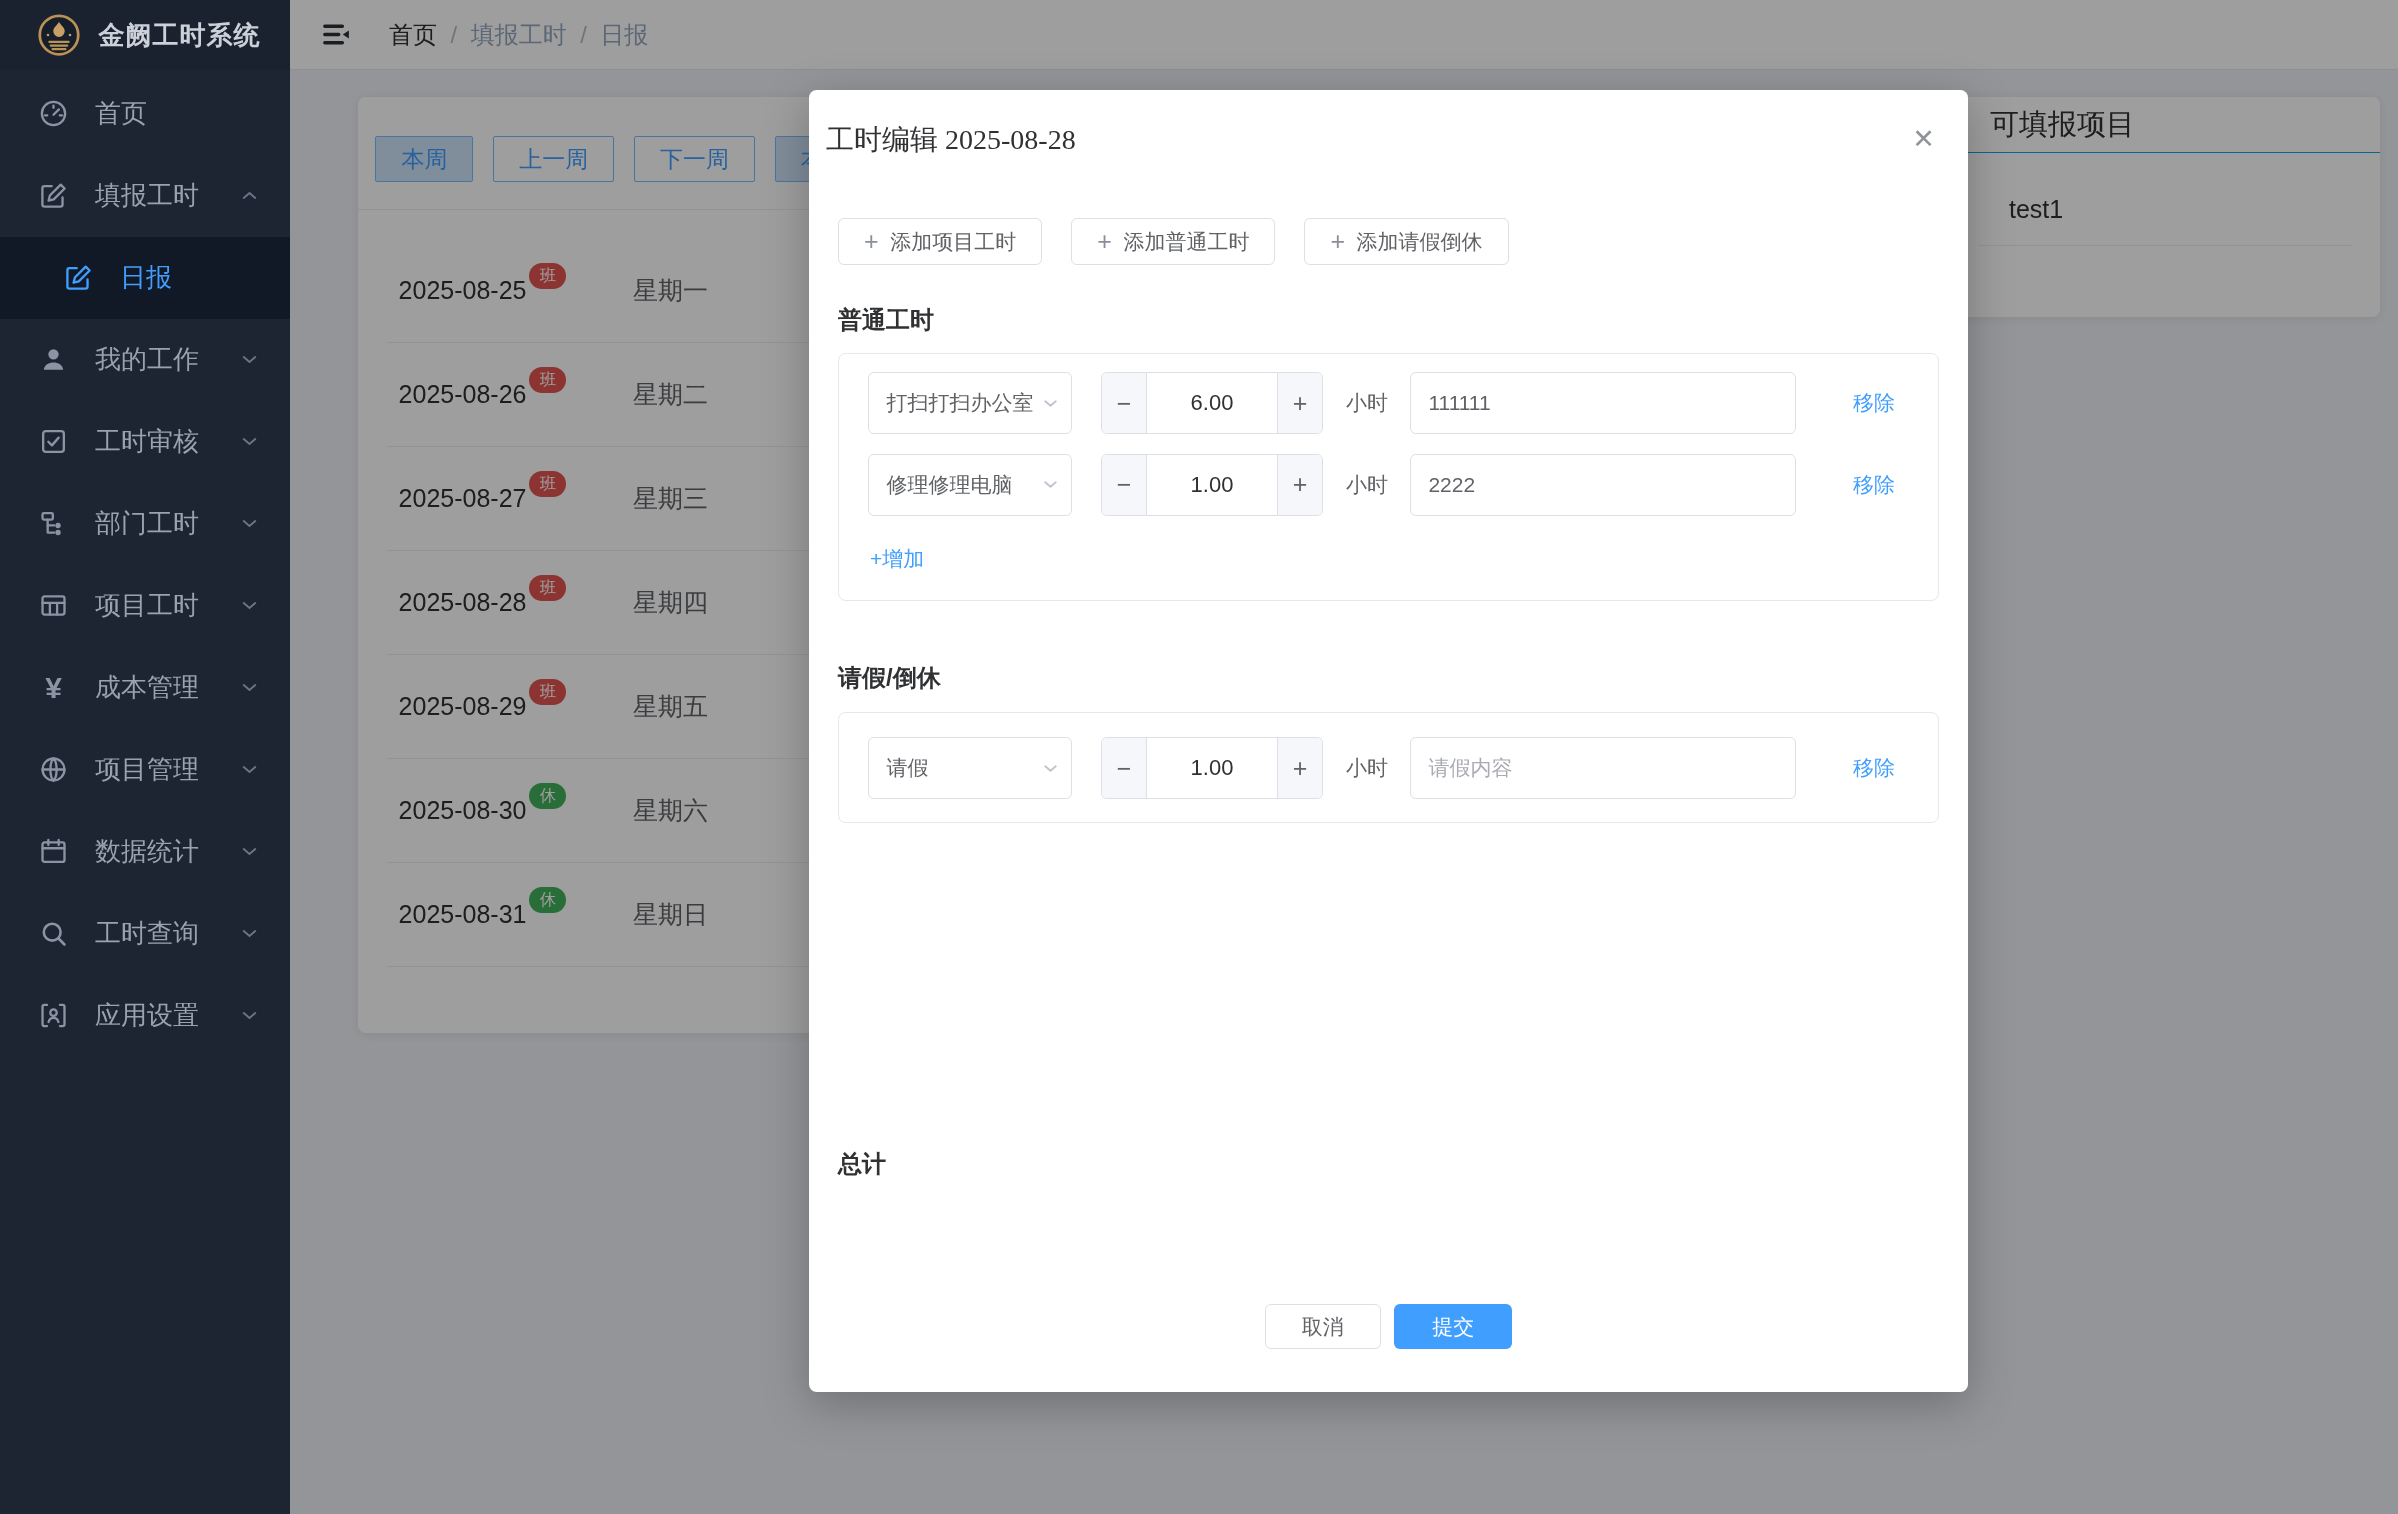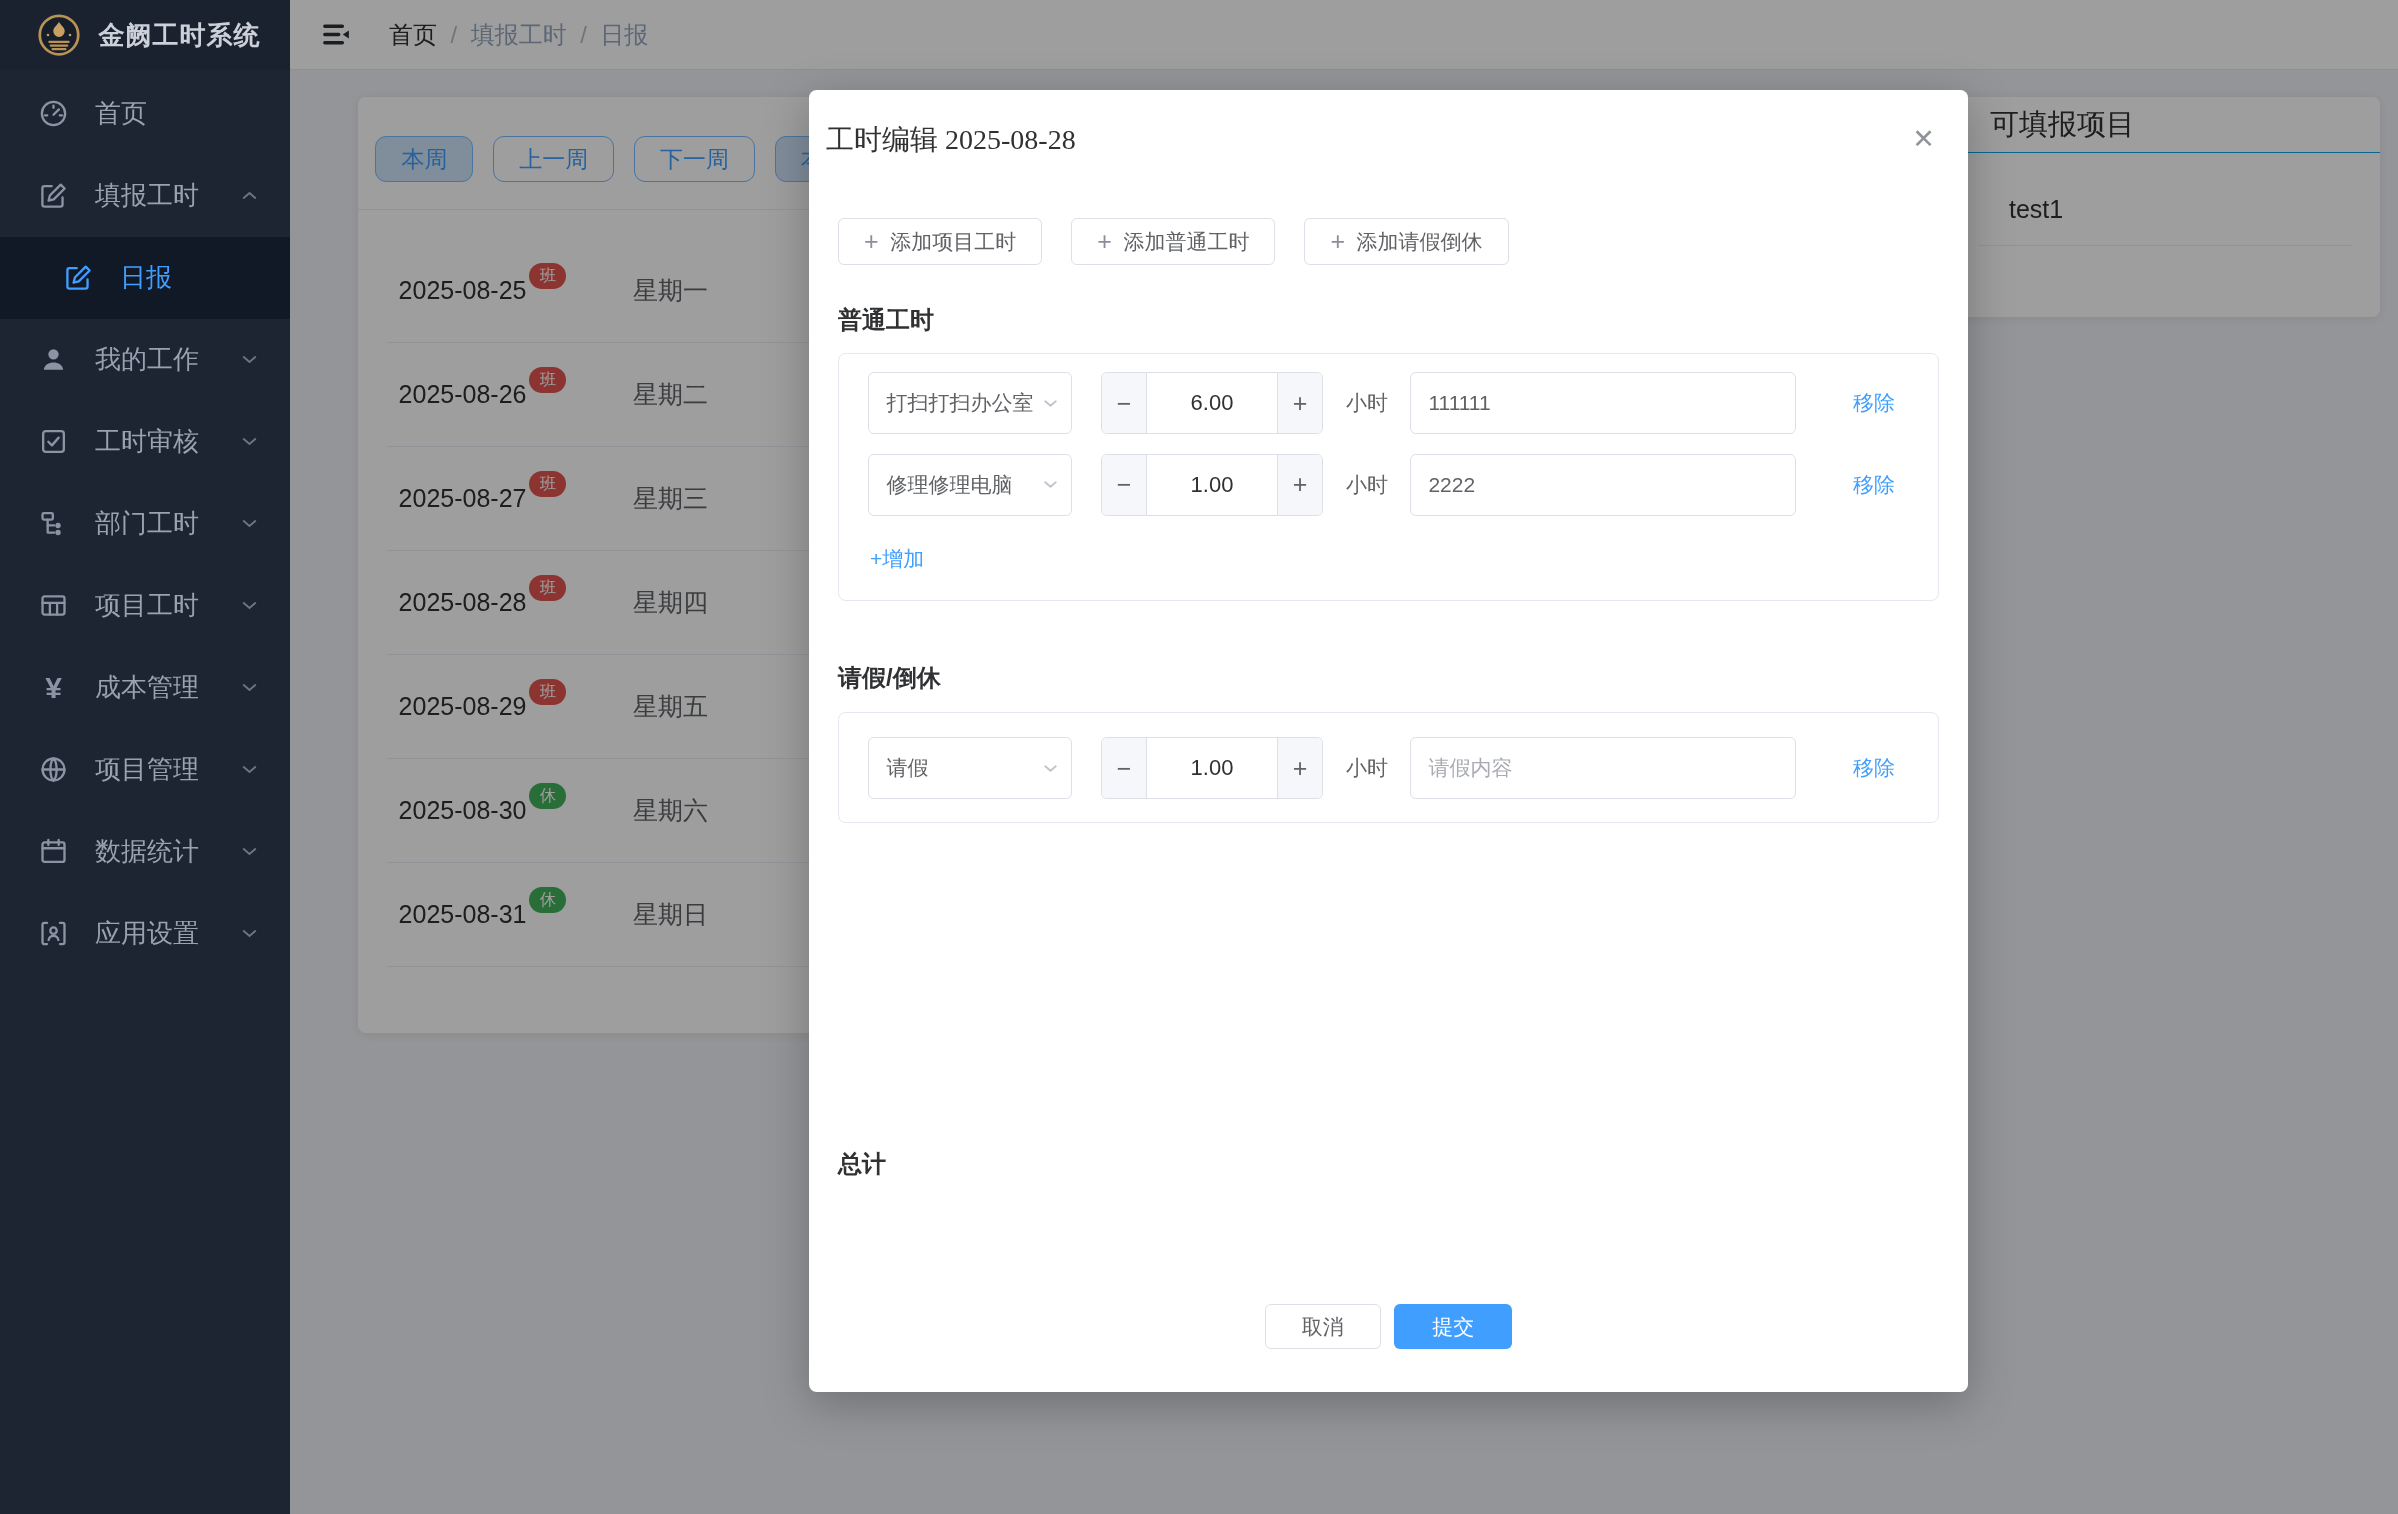--- a/index.html
+++ b/index.html
@@ -25,21 +25,21 @@
   .main { position:absolute; left:290px; top:0; right:0; bottom:0; }
   .topbar { position:absolute; left:0; top:0; right:0; height:70px; background:#ffffff; border-bottom:1px solid #e4e7ed; display:flex; align-items:center; }
   .collapse-btn { width:35px; height:35px; margin-left:29px; color:#2b2f36; cursor:pointer; }
   .breadcrumb { display:flex; align-items:center; margin-left:35px; font-size:24px; }
   .bc-1 { color:#303133; }
   .bc-sep { margin:0 13.5px; color:#b6bcc6; }
   .bc-rest { color:#97a8be; }
 
   .left-card { position:absolute; left:68px; top:97px; width:1598px; height:936px; background:#fff; border-radius:7.7px; box-shadow:0 1.9px 11.6px rgba(0,0,0,.07); }
   .week-toolbar { padding:39px 0 0 17.4px; height:113px; border-bottom:1px solid #ebeef5; }
-  .wbtn { display:inline-flex; align-items:center; justify-content:center; height:46px; border-radius:11px; border:1px solid #79bbff; background:#fff; color:#409eff; font-size:23px; padding:0 25px; margin-right:15.4px; cursor:pointer; }
+  .wbtn { display:inline-flex; align-items:center; justify-content:center; height:46px; border-radius:2px; border:1px solid #79bbff; background:#fff; color:#409eff; font-size:23px; padding:0 25px; margin-right:15.4px; cursor:pointer; }
   .wbtn.tinted { background:#cfe4f9; }
   .wrows { padding-top:29px; }
   .wrow { position:relative; margin:0 29px; height:104px; border-bottom:1px solid #ebeef5; display:flex; align-items:center; padding-left:11.6px; cursor:pointer; }
   .wdate { font-size:25px; color:#303133; }
   .wbadge { display:inline-flex; align-items:center; justify-content:center; min-width:37px; height:26px; border-radius:13.5px; color:#fff; font-size:16.4px; position:relative; top:-14.5px; margin-left:2.9px; padding:0 5.8px; }
   .wday { position:absolute; left:246px; font-size:25px; color:#606266; }
 
   .right-card { position:absolute; left:1661px; top:97px; width:429px; height:220px; background:#fff; border-radius:7.7px; box-shadow:0 1.9px 11.6px rgba(0,0,0,.07); }
   .rc-head { height:56px; border-bottom:1px solid #0ea5e9; display:flex; align-items:center; padding-left:39px; font-size:29px; color:#303133; }
   .rc-item { margin:42px 27px 0 27px; padding-left:31px; padding-bottom:21px; border-bottom:1px solid #ebeef5; font-size:25px; color:#303133; cursor:pointer; }
@@ -239,20 +239,34 @@
             </svg>
         </span>
         <span class="lbl">数据统计</span>
         <span class="chev">
           <svg width="23" height="23" viewBox="0 0 24 24" fill="none" stroke="currentColor" stroke-width="2" stroke-linecap="round" stroke-linejoin="round">
               <path d="M6 9.5l6 5 6-5"></path>
             </svg>
         </span>
       </div>
 
+      <div class="mi">
+        <span class="ic">
+          <svg width="31" height="31" viewBox="0 0 24 24" fill="none" stroke="currentColor" stroke-width="2" stroke-linecap="round">
+              <circle cx="11" cy="11" r="6.5"></circle>
+              <path d="M15.9 15.9L20.5 20.5"></path>
+            </svg>
+        </span>
+        <span class="lbl">工时查询</span>
+        <span class="chev">
+          <svg width="23" height="23" viewBox="0 0 24 24" fill="none" stroke="currentColor" stroke-width="2" stroke-linecap="round" stroke-linejoin="round">
+              <path d="M6 9.5l6 5 6-5"></path>
+            </svg>
+        </span>
+      </div>
 
       <div class="mi">
         <span class="ic">
           <svg width="31" height="31" viewBox="0 0 24 24" fill="none" stroke="currentColor" stroke-width="1.8" stroke-linecap="round" stroke-linejoin="round">
               <path d="M7 3.8H4.9A1.4 1.4 0 0 0 3.5 5.2v13.6a1.4 1.4 0 0 0 1.4 1.4H7M17 3.8h2.1a1.4 1.4 0 0 1 1.4 1.4v13.6a1.4 1.4 0 0 1-1.4 1.4H17"></path>
               <circle cx="12" cy="9.8" r="2.5"></circle>
               <path d="M8.2 17c.5-2 2-3.1 3.8-3.1s3.3 1.1 3.8 3.1"></path>
             </svg>
         </span>
         <span class="lbl">应用设置</span>

